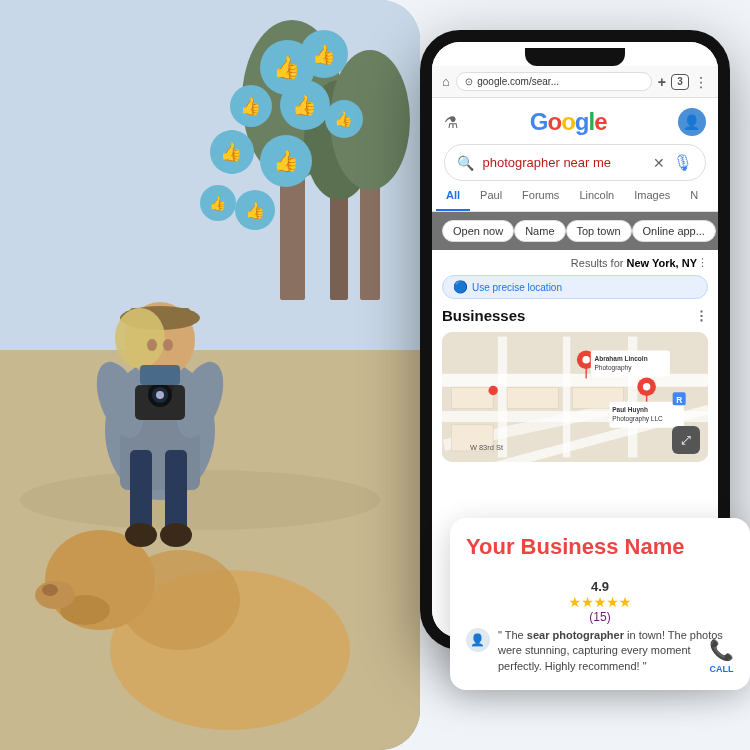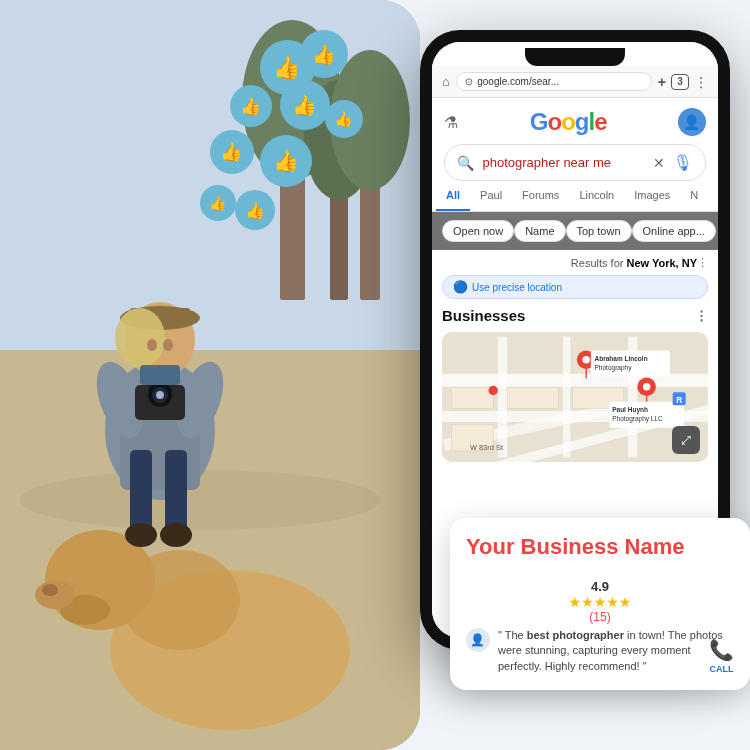--- a/index.html
+++ b/index.html
@@ -335,21 +335,21 @@
     }
 
     .rating-num {
       font-size: 13px;
       font-weight: 600;
       color: #333;
     }
 
     .review-count {
       font-size: 12px;
-      color: #ef4444;
+      color: #701a75;
     }
 
     .biz-type {
       font-size: 11px;
       color: #666;
       margin-bottom: 8px;
     }
 
     .biz-review {
       display: flex;
@@ -611,20 +611,20 @@
 <div class="business-card">
   <div class="biz-name">Your Business Name</div>
   <div class="biz-rating">
     <span class="rating-num">4.9</span>
     <span class="stars">★★★★★</span>
     <span class="review-count">(15)</span>
   </div>
   <div class="biz-review">
     <div class="reviewer-avatar">👤</div>
     <div class="review-text">
-      " The <strong>best photographer</strong> in town! The photos were stunning, capturing every moment perfectly. Highly recommend! "
+      " The <strong>sear photographer</strong> in town! The photos were stunning, capturing every moment perfectly. Highly recommend! "
     </div>
   </div>
   <div class="biz-call">
     <span class="call-icon">📞</span>
     <span>CALL</span>
   </div>
 </div>
 
 </body></html>

